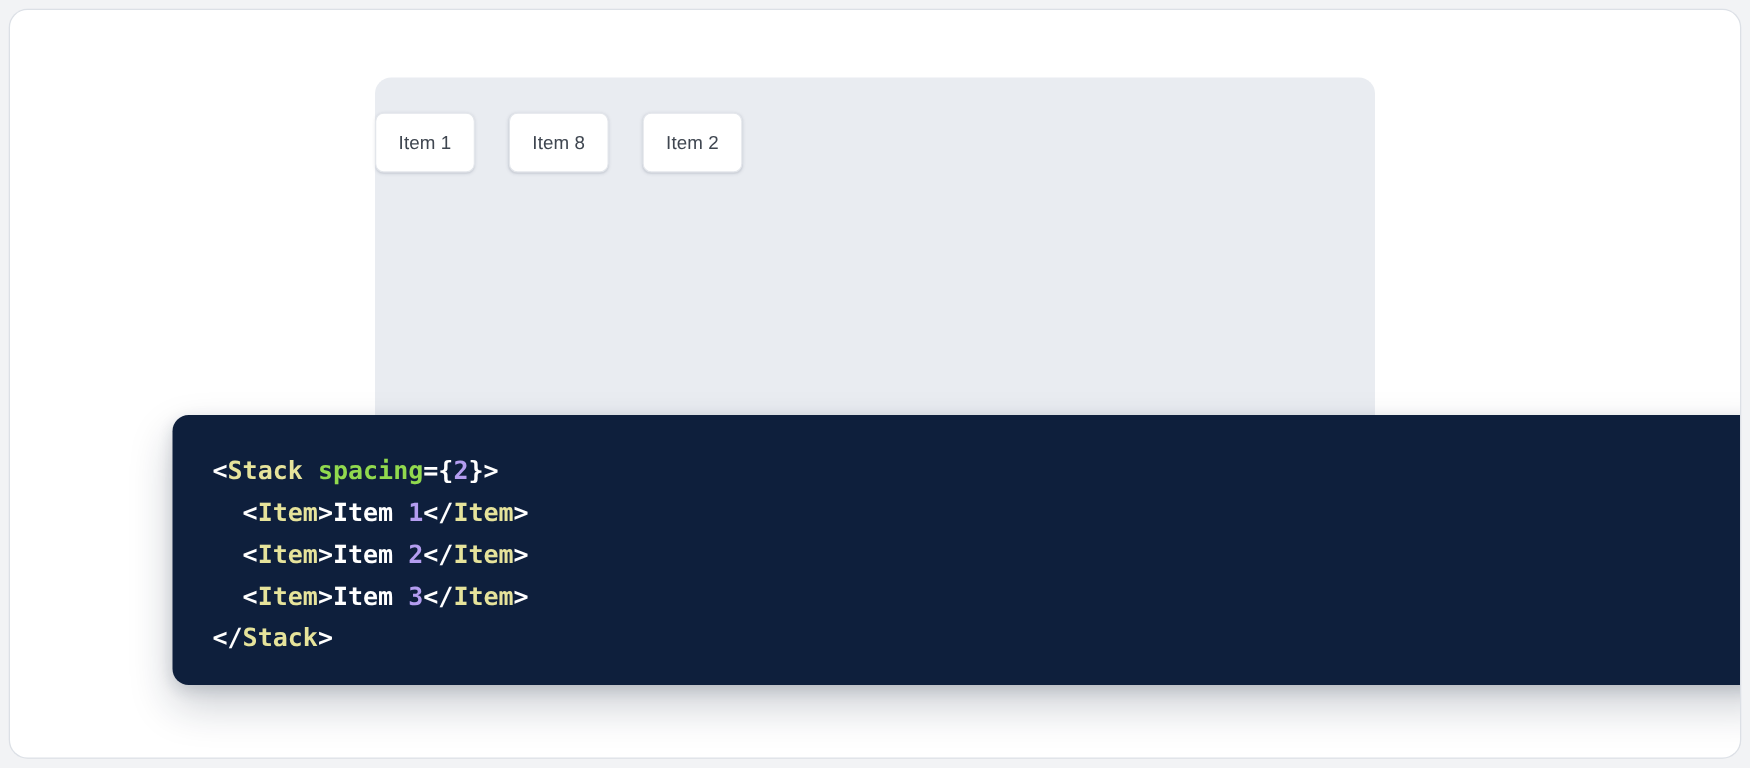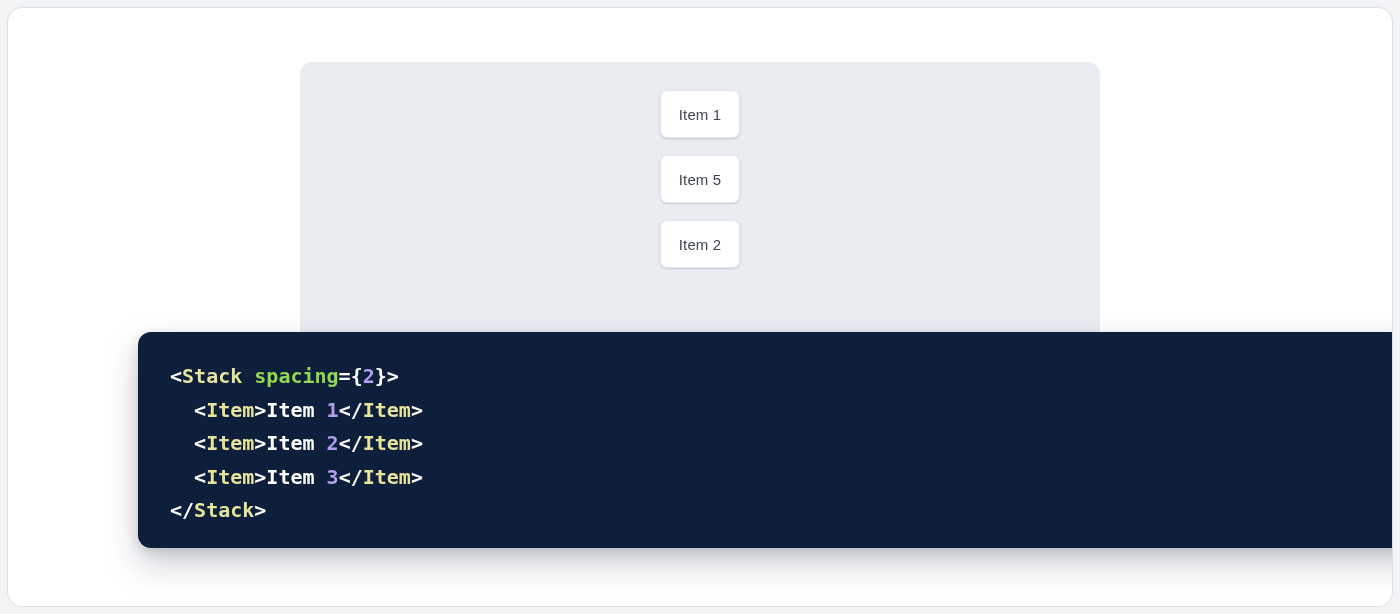--- a/index.html
+++ b/index.html
@@ -36,24 +36,24 @@
     background: #e9ecf1;
     border-radius: 13px;
   }
 
   .stack {
     position: absolute;
     left: 0;
     top: 0;
     width: 100%;
     display: flex;
-    flex-direction: column;
+    flex-direction: row;
     align-items: center;
     padding-top: 28px;
-    gap: 17px;
+    gap: 27px;
   }
 
   .stack-item {
     width: 80px;
     height: 48px;
     box-sizing: border-box;
     background: #ffffff;
     border: 1px solid #e3e6eb;
     border-radius: 7px;
     box-shadow: 0 1px 3px rgba(16,32,63,0.10), 0 1px 1px rgba(16,32,63,0.05);
@@ -104,21 +104,21 @@
 
 <div class="page-frame">
 
   <div class="preview-panel">
     <div class="stack" id="stack-container">
 
     <div class="stack-item">
           <span>Item 1</span>
         </div>
         <div class="stack-item">
-          <span>Item 5</span>
+          <span>Item 8</span>
         </div>
         <div class="stack-item">
           <span>Item 2</span>
         </div>
       </div>
   </div>
 
   <div class="code-block">
     <pre class="code-pre" id="code-pre"><span class="code-line"><span class="tok-punct">&lt;</span><span class="tok-tag">Stack</span><span class="tok-punct"> </span><span class="tok-attr">spacing</span><span class="tok-punct">=</span><span class="tok-punct">{</span><span class="tok-num">2</span><span class="tok-punct">}</span><span class="tok-punct">&gt;</span></span><span class="code-line"><span class="tok-punct">  </span><span class="tok-punct">&lt;</span><span class="tok-tag">Item</span><span class="tok-punct">&gt;</span><span class="tok-text">Item </span><span class="tok-num">1</span><span class="tok-punct">&lt;/</span><span class="tok-tag">Item</span><span class="tok-punct">&gt;</span></span><span class="code-line"><span class="tok-punct">  </span><span class="tok-punct">&lt;</span><span class="tok-tag">Item</span><span class="tok-punct">&gt;</span><span class="tok-text">Item </span><span class="tok-num">2</span><span class="tok-punct">&lt;/</span><span class="tok-tag">Item</span><span class="tok-punct">&gt;</span></span><span class="code-line"><span class="tok-punct">  </span><span class="tok-punct">&lt;</span><span class="tok-tag">Item</span><span class="tok-punct">&gt;</span><span class="tok-text">Item </span><span class="tok-num">3</span><span class="tok-punct">&lt;/</span><span class="tok-tag">Item</span><span class="tok-punct">&gt;</span></span><span class="code-line"><span class="tok-punct">&lt;/</span><span class="tok-tag">Stack</span><span class="tok-punct">&gt;</span></span></pre>
   </div>

